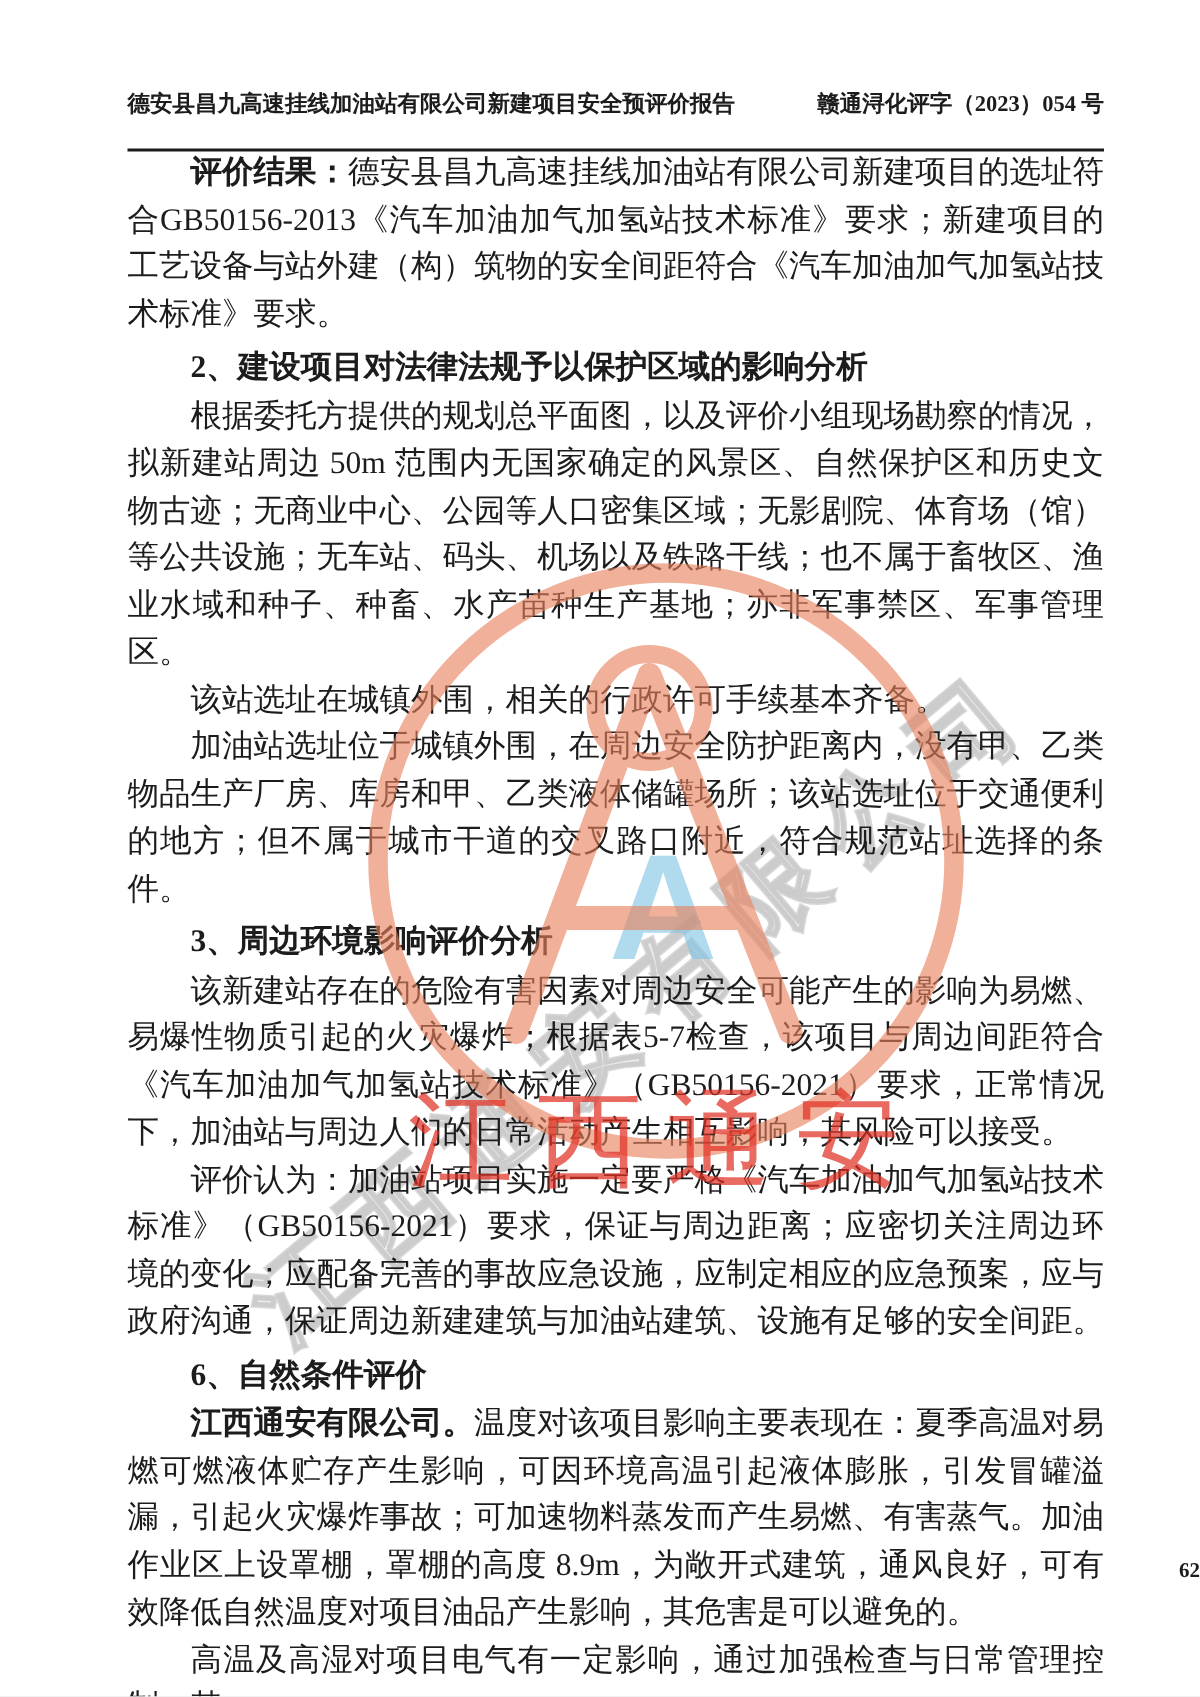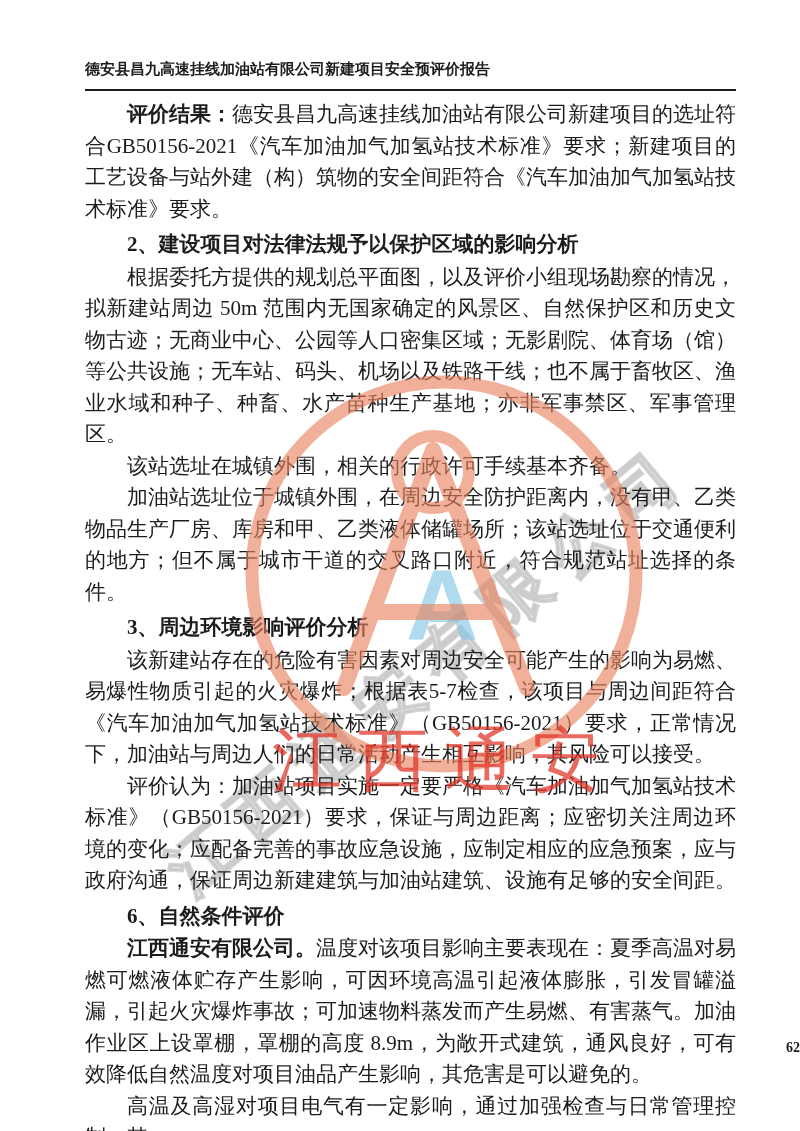--- a/index.html
+++ b/index.html
@@ -20,21 +20,21 @@
     position: absolute;
     left: 85px;
     right: 64px;
     top: 60px;
     display: flex;
     justify-content: space-between;
     align-items: flex-end;
     font-size: 15px;
     font-weight: bold;
     border-bottom: 2px solid #1a1a1a;
-    padding-bottom: 10px;
+    padding-bottom: 20px;
     z-index: 3;
   }
 
   
   .content {
     position: absolute;
     left: 85px;
     top: 99px;
     width: 651px;
     font-size: 21px;
@@ -112,24 +112,25 @@
 </style>
 </head>
 <body>
 
 <div class="page">
 
   <div class="wm wm-diagonal">江西通安有限公司</div>
 
   <div class="header">
     <span>德安县昌九高速挂线加油站有限公司新建项目安全预评价报告</span>
+    <span>赣通浔化评字（2023）054 号</span>
   </div>
 
   <div class="content">
-    <p class="paragraph"><b class="lead">评价结果：</b><span>德安县昌九高速挂线加油站有限公司新建项目的选址符合GB50156-2021《汽车加油加气加氢站技术标准》要求；新建项目的工艺设备与站外建（构）筑物的安全间距符合《汽车加油加气加氢站技术标准》要求。</span></p>
+    <p class="paragraph"><b class="lead">评价结果：</b><span>德安县昌九高速挂线加油站有限公司新建项目的选址符合GB50156-2013《汽车加油加气加氢站技术标准》要求；新建项目的工艺设备与站外建（构）筑物的安全间距符合《汽车加油加气加氢站技术标准》要求。</span></p>
     <p class="heading"><span>2、建设项目对法律法规予以保护区域的影响分析</span></p>
     <p class="paragraph"><span>根据委托方提供的规划总平面图，以及评价小组现场勘察的情况，拟新建站周边 50m 范围内无国家确定的风景区、自然保护区和历史文物古迹；无商业中心、公园等人口密集区域；无影剧院、体育场（馆）等公共设施；无车站、码头、机场以及铁路干线；也不属于畜牧区、渔业水域和种子、种畜、水产苗种生产基地；亦非军事禁区、军事管理区。</span></p>
     <p class="paragraph"><span>该站选址在城镇外围，相关的行政许可手续基本齐备。</span></p>
     <p class="paragraph"><span>加油站选址位于城镇外围，在周边安全防护距离内，没有甲、乙类物品生产厂房、库房和甲、乙类液体储罐场所；该站选址位于交通便利的地方；但不属于城市干道的交叉路口附近，符合规范站址选择的条件。</span></p>
     <p class="heading"><span>3、周边环境影响评价分析</span></p>
     <p class="paragraph"><span>该新建站存在的危险有害因素对周边安全可能产生的影响为易燃、易爆性物质引起的火灾爆炸；根据表5-7检查，该项目与周边间距符合《汽车加油加气加氢站技术标准》（GB50156-2021）要求，正常情况下，加油站与周边人们的日常活动产生相互影响，其风险可以接受。</span></p>
     <p class="paragraph"><span>评价认为：加油站项目实施一定要严格《汽车加油加气加氢站技术标准》（GB50156-2021）要求，保证与周边距离；应密切关注周边环境的变化；应配备完善的事故应急设施，应制定相应的应急预案，应与政府沟通，保证周边新建建筑与加油站建筑、设施有足够的安全间距。</span></p>
     <p class="heading"><span>6、自然条件评价</span></p>
     <p class="paragraph"><b class="lead">江西通安有限公司。</b><span>温度对该项目影响主要表现在：夏季高温对易燃可燃液体贮存产生影响，可因环境高温引起液体膨胀，引发冒罐溢漏，引起火灾爆炸事故；可加速物料蒸发而产生易燃、有害蒸气。加油作业区上设罩棚，罩棚的高度 8.9m，为敞开式建筑，通风良好，可有效降低自然温度对项目油品产生影响，其危害是可以避免的。</span></p>
     <p class="paragraph"><span>高温及高湿对项目电气有一定影响，通过加强检查与日常管理控制，其</span></p>

